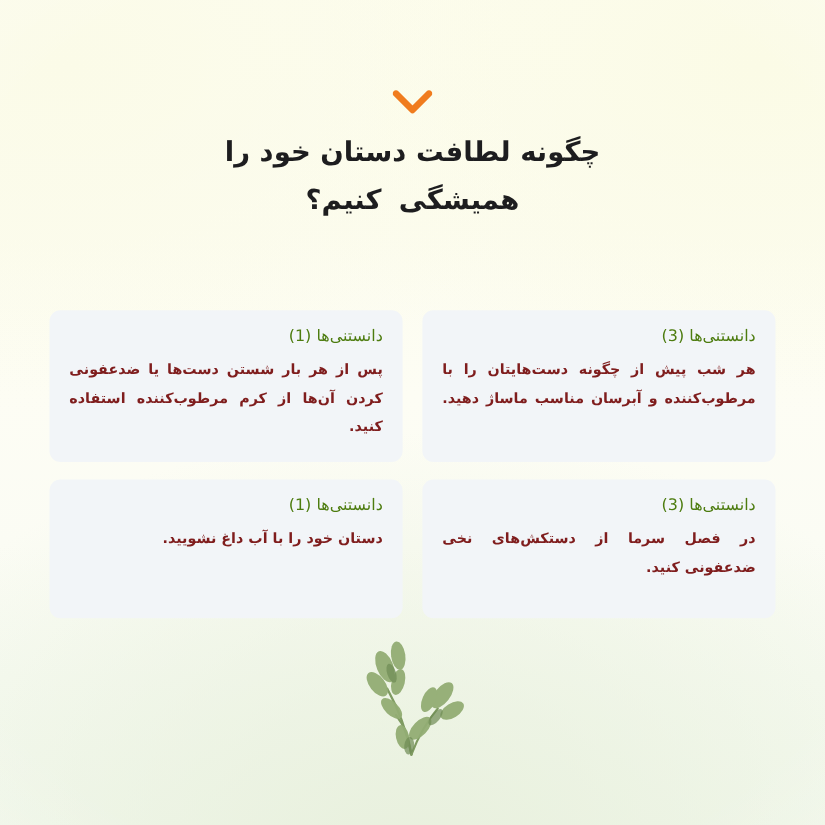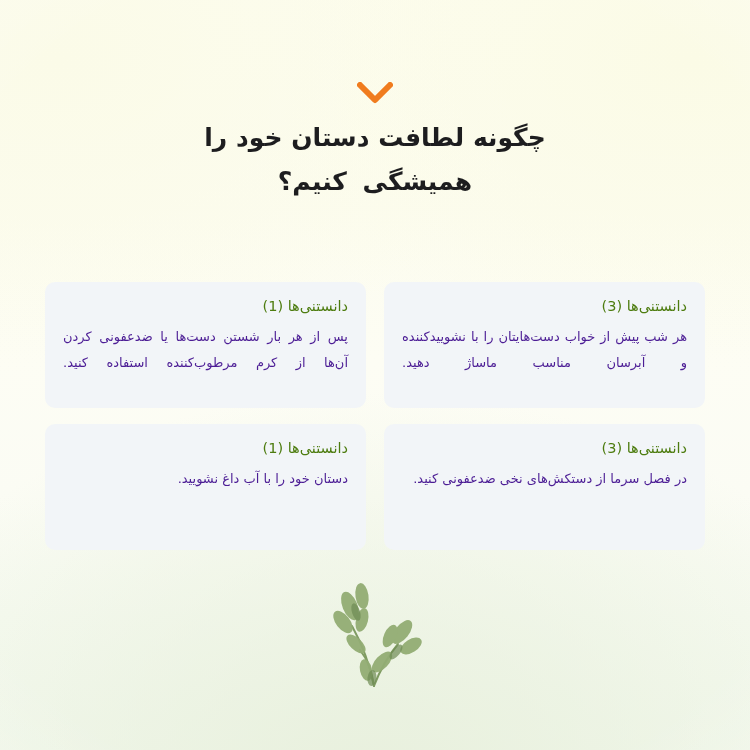--- a/index.html
+++ b/index.html
@@ -91,30 +91,29 @@
   .card-title {
     color: #4d7c0f;
     font-size: 14.5px;
     font-weight: normal;
     text-align: right;
     margin-bottom: 10px;
     direction: rtl;
   }
 
   .card-body {
-    color: #4c1d95;
+    color: #7f1d1d;
     font-size: 13px;
     line-height: 2.0;
     text-align: justify;
     text-align-last: justify;
     direction: rtl;
-    font-weight: normal;
+    font-weight: bold;
   }
   .card-body.short {
-    text-align: right;
     text-align-last: right;
   }
 
   .plant {
     position: absolute;
     left: 0;
     right: 0;
     bottom: 52px;
     text-align: center;
     z-index: 2;
@@ -134,21 +133,21 @@
 
   <h1 class="title">
     <span class="line1">چگونه لطافت دستان خود را</span>
     <span class="line2">همیشگی کنیم؟</span>
   </h1>
 
   <div class="cards">
 
     <div class="card">
       <div class="card-title">دانستنی‌ها (3)</div>
-      <div class="card-body">هر شب پیش از خواب دست‌هایتان را با نشویید‌کننده و آبرسان مناسب ماساژ دهید.</div>
+      <div class="card-body">هر شب پیش از چگونه دست‌هایتان را با مرطوب‌کننده و آبرسان مناسب ماساژ دهید.</div>
     </div>
 
     <div class="card">
       <div class="card-title">دانستنی‌ها (1)</div>
       <div class="card-body">پس از هر بار شستن دست‌ها یا ضدعفونی کردن آن‌ها از کرم مرطوب‌کننده استفاده کنید.</div>
     </div>
 
     <div class="card">
       <div class="card-title">دانستنی‌ها (3)</div>
       <div class="card-body short">در فصل سرما از دستکش‌های نخی ضدعفونی کنید.</div>

